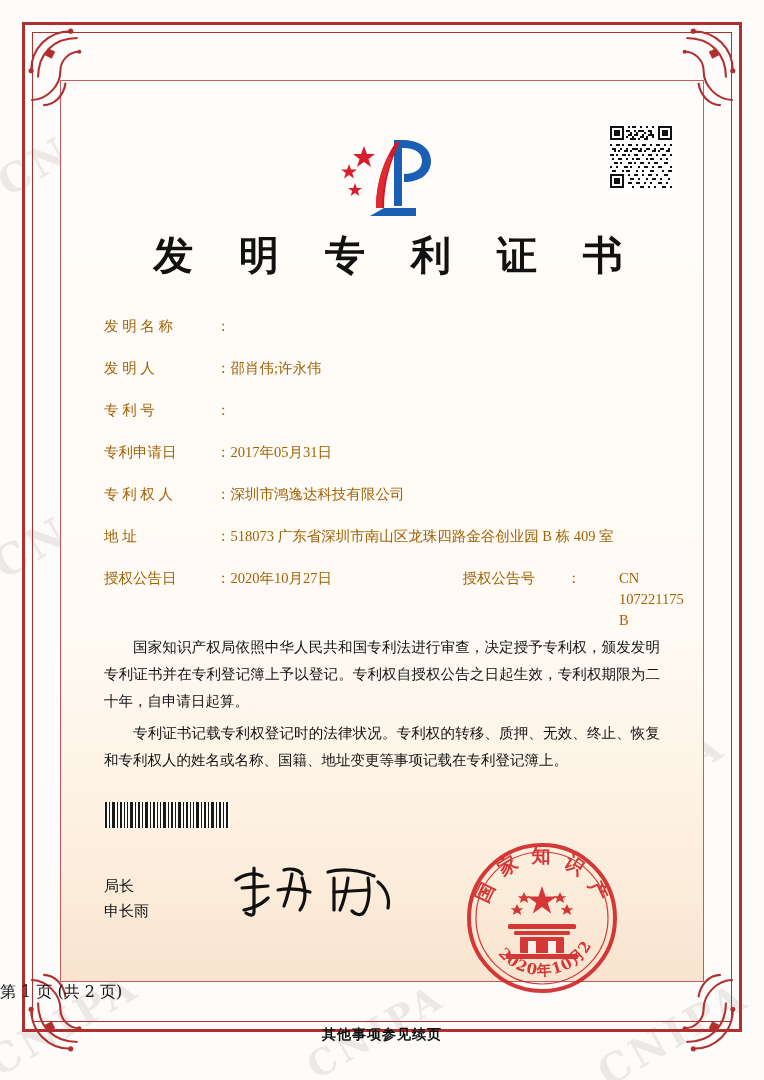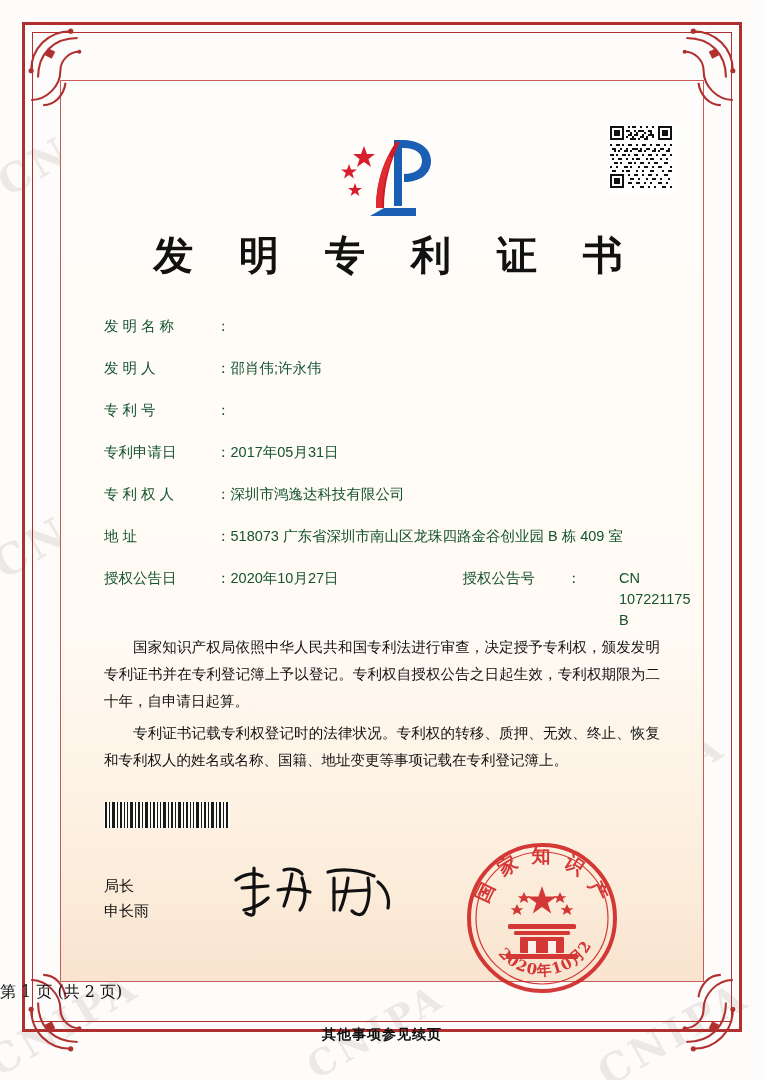--- a/index.html
+++ b/index.html
@@ -115,23 +115,23 @@
     letter-spacing: 16px;
     text-indent: 16px;
     color: #111;
   }
 
   
   #fields {
     position: absolute;
     left: 104px; top: 316px;
     width: 560px;
-    font-family: Liberation Sans, sans-serif;
+    font-family: Liberation Serif, serif;
     font-size: 14.5px;
-    color: #14532d;
+    color: #a16207;
     line-height: 1.45;
   }
   .field {
     display: flex;
     align-items: flex-start;
     margin-bottom: 21px;
   }
   .f-label {
     width: 112px;
     flex: 0 0 112px;

